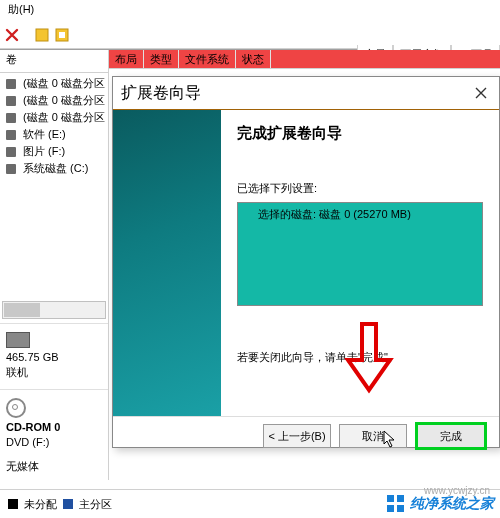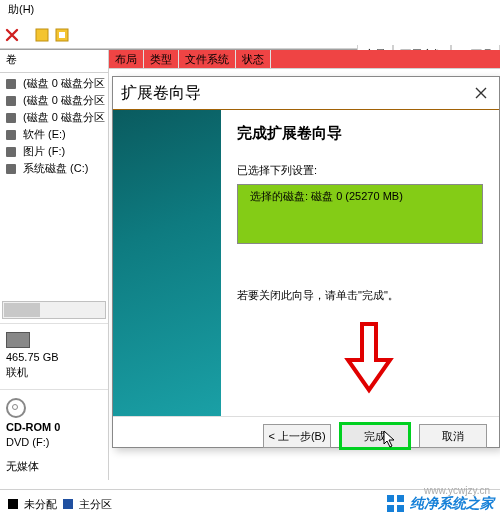--- a/index.html
+++ b/index.html
@@ -23,23 +23,23 @@
 .lg-blue{background:#2050a0}
 .scroll-h{height:16px;border:1px solid #c0c0c0;background:#f0f0f0;margin:2px;position:relative}
 .scroll-h::before{content:"";position:absolute;left:1px;top:1px;width:35%;height:calc(100% - 2px);background:#c8c8c8}
 
 .wizard{position:absolute;left:112px;top:76px;width:386px;height:370px;background:#fff;border:1px solid #888;box-shadow:3px 3px 8px rgba(0,0,0,.2)}
 .wiz-title{height:24px;padding:4px 8px;font-size:16px;display:flex;justify-content:space-between;align-items:center;border-bottom:1px solid #a16207}
 .wiz-close{width:20px;height:20px;display:flex;align-items:center;justify-content:center;cursor:pointer;font-size:14px}
 .wiz-body{display:flex;height:306px}
 .wiz-banner{width:108px;background:linear-gradient(160deg,#0a5b5f 0%,#0e7b80 40%,#1aa0a6 100%)}
 .wiz-main{flex:1;padding:14px 16px;font-size:12px;position:relative}
-.wiz-h{font-size:15px;font-weight:600;margin-bottom:20px}
+.wiz-h{font-size:15px;font-weight:600;margin-bottom:38px}
 .wiz-sub{font-size:11px;margin-bottom:6px}
-.wiz-list{width:100%;height:60px;border:1px solid #888;padding:4px 12px;font-size:11px;background:#84cc16;box-sizing:border-box}
+.wiz-list{width:100%;height:104px;border:1px solid #888;padding:4px 20px;font-size:11px;background:#14b8a6;box-sizing:border-box}
 .wiz-note{font-size:11px;margin-top:44px}
 .wiz-buttons{height:38px;border-top:1px solid #ddd;display:flex;justify-content:flex-end;align-items:center;gap:8px;padding:0 12px}
 .wiz-btn{min-width:66px;height:22px;border:1px solid #999;background:#f2f2f2;font-size:11px;display:inline-flex;align-items:center;justify-content:center;cursor:pointer}
 .wiz-btn.finish{border:3px solid #00d020;background:#e8e8e8}
 
 .arrow{position:absolute;left:342px;top:320px;width:54px;height:74px;pointer-events:none}
 
 .cursor{position:absolute;left:383px;top:430px;width:14px;height:18px;pointer-events:none;z-index:20}
 
 .wm{position:absolute;right:6px;bottom:4px;font-size:14px;color:#1680d8;font-style:italic;display:flex;align-items:center;gap:4px;font-weight:bold}
@@ -164,22 +164,22 @@
       <div class="wiz-h">完成扩展卷向导</div>
       <div class="wiz-sub">已选择下列设置:</div>
       <div class="wiz-list">
         <span>选择的磁盘: 磁盘 0 (25270 MB)</span>
       </div>
       <div class="wiz-note">若要关闭此向导，请单击"完成"。</div>
     </div>
   </div>
   <div class="wiz-buttons">
     <span class="wiz-btn">&lt; 上一步(B)</span>
+    <span class="wiz-btn">取消</span>
     <span class="wiz-btn finish">完成</span>
-    <span class="wiz-btn">取消</span>
   </div>
 </div>
 
 <svg class="arrow" viewBox="0 0 54 74">
   <path d="M20 4 L34 4 L34 40 L48 40 L27 70 L6 40 L20 40 Z" fill="none" stroke="#e00000" stroke-width="4"></path>
 </svg>
 
 <svg class="cursor" viewBox="0 0 14 18">
   <path d="M1 1 L1 14 L4 11 L7 17 L9 16 L6 10 L11 10 Z" fill="#fff" stroke="#000" stroke-width="1"></path>
 </svg>

